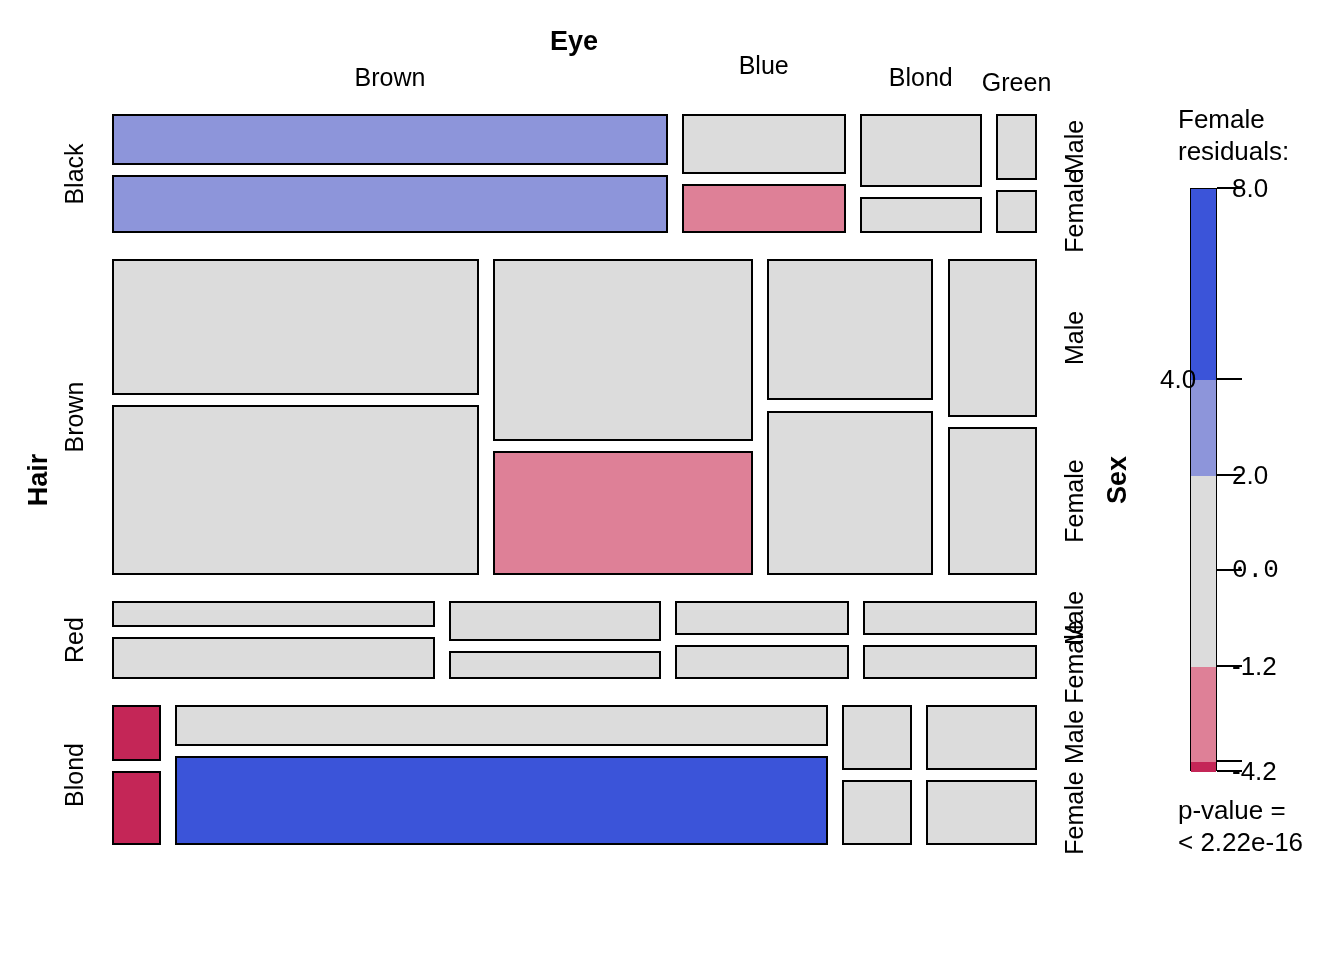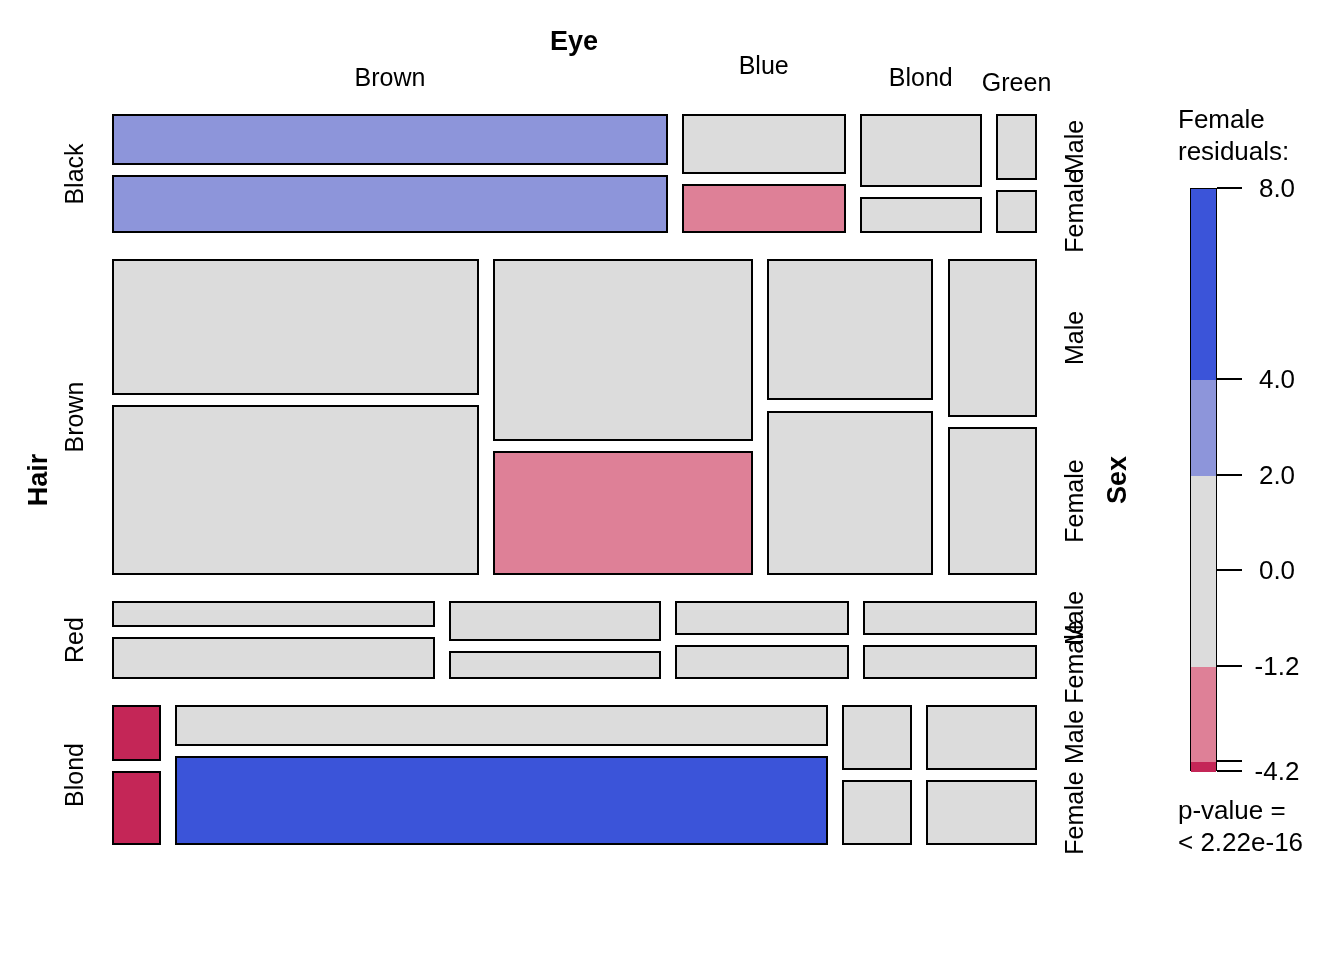--- a/index.html
+++ b/index.html
@@ -54,21 +54,21 @@
     border: 1.5px solid #000000;
     box-sizing: border-box;
   }
   .legend-seg { position: absolute; left: 0; width: 100%; }
   .tick-line { position: absolute; height: 2px; background: #000000; }
   .tick-label {
     position: absolute;
     font-size: 26px;
     line-height: 30px;
     width: 90px;
-    text-align: center;
+    text-align: left;
   }
   #p-value {
     position: absolute;
     left: 1178px;
     top: 794px;
     font-size: 26px;
     line-height: 32px;
   }
 </style>
 </head>
@@ -140,25 +140,25 @@
         <div class="legend-seg" style="top: 0px; height: 191.1px; background: rgb(59, 84, 217);"></div>
         <div class="legend-seg" style="top: 191.1px; height: 95.6px; background: rgb(141, 149, 218);"></div>
         <div class="legend-seg" style="top: 286.7px; height: 191.1px; background: rgb(220, 220, 220);"></div>
         <div class="legend-seg" style="top: 477.9px; height: 95.6px; background: rgb(222, 128, 151);"></div>
         <div class="legend-seg" style="top: 573.4px; height: 9.6px; background: rgb(196, 38, 87);"></div>
       </div>
     <div id="legend-ticks">
         <div class="tick-line" style="left: 1217px; top: 187px; width: 25px;"></div>
         <div class="tick-label" style="left: 1232px; top: 173px;">8.0</div>
         <div class="tick-line" style="left: 1217px; top: 378.1px; width: 25px;"></div>
-        <div class="tick-label" style="left: 1232px; top: 364.1px;">4.0</div>
+        <div class="tick-label" style="left: 1160px; top: 364.1px;">4.0</div>
         <div class="tick-line" style="left: 1217px; top: 473.7px; width: 25px;"></div>
         <div class="tick-label" style="left: 1232px; top: 459.7px;">2.0</div>
         <div class="tick-line" style="left: 1217px; top: 569.3px; width: 25px;"></div>
-        <div class="tick-label" style="left: 1232px; top: 555.3px;">0.0</div>
+        <div class="tick-label" style="left: 1232px; top: 555.3px; font-family: Liberation Mono, monospace;">0.0</div>
         <div class="tick-line" style="left: 1217px; top: 664.9px; width: 25px;"></div>
         <div class="tick-label" style="left: 1232px; top: 650.9px;">-1.2</div>
         <div class="tick-line" style="left: 1217px; top: 760.4px; width: 25px;"></div>
         <div class="tick-line" style="left: 1217px; top: 770px; width: 25px;"></div>
         <div class="tick-label" style="left: 1232px; top: 756px;">-4.2</div>
       </div>
     <div id="p-value">
       <div>p-value =</div>
       <div>&lt; 2.22e-16</div>
     </div>

